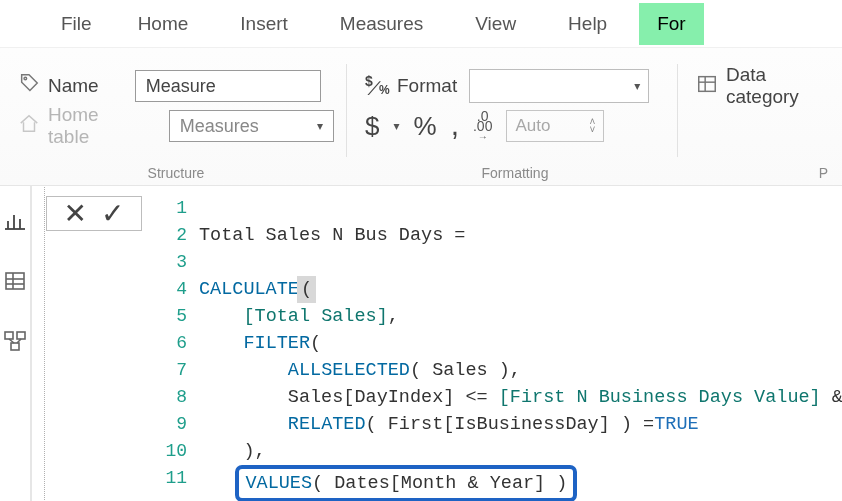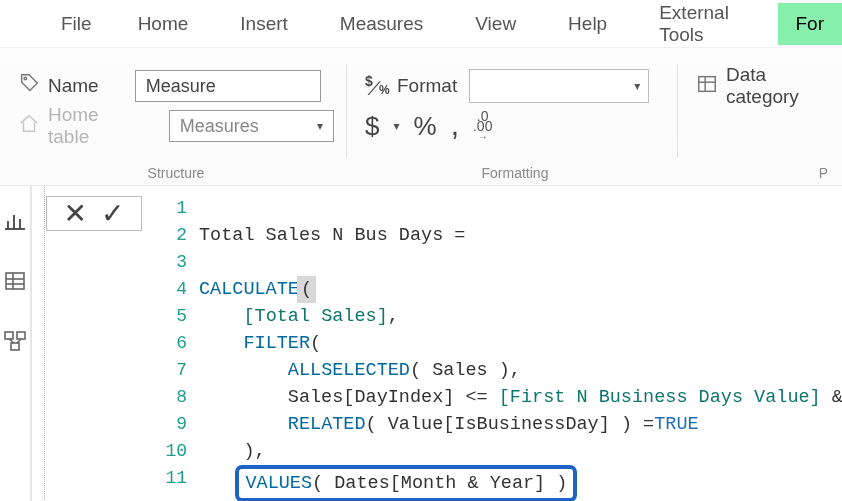--- a/index.html
+++ b/index.html
@@ -222,21 +222,20 @@
 </head>
 <body>
 
 <div class="menu-bar">
   <div class="menu-item tight">File</div>
   <div class="menu-item">Home</div>
   <div class="menu-item">Insert</div>
   <div class="menu-item">Measures</div>
   <div class="menu-item">View</div>
   <div class="menu-item">Help</div>
-  <div class="menu-item">External Tools</div>
   <div class="menu-item active">For</div>
 </div>
 
 <div class="ribbon">
 
   <div class="group" style="width:346px">
     <div class="fields">
       <div class="field-row">
         <span class="tag-icon">
           <svg viewBox="0 0 24 24" fill="none" stroke="#777" stroke-width="1.6">
@@ -287,20 +286,27 @@
       <div class="fmt-row2">
         <span>$</span>
         <span style="font-size:12px;color:#555">▾</span>
         <span>%</span>
         <span style="font-size:30px;align-self:flex-end;margin-bottom:4px">,</span>
         <span class="decimals-icon">
           <span>.0</span>
             <span>.00</span>
             <span style="font-size:10px">→</span>
         </span>
+        <div class="spin">
+          <span>Auto</span>
+          <span class="spin-arrows">
+              <span>˄</span>
+              <span>˅</span>
+            </span>
+        </div>
       </div>
     </div>
     <div class="group-label">Formatting</div>
   </div>
 
   <div class="group-sep"></div>
 
   <div class="group" style="flex:1">
     <div class="fields">
       <div class="field-row">
@@ -369,20 +375,20 @@
       </div>
 
       <div class="code">
 <span><span>Total Sales N Bus Days =</span></span>
 <span><span></span></span>
 <span><span class="tok-fn">CALCULATE</span><span class="tok-cursor">(</span></span>
 <span><span>    </span><span class="tok-meas">[Total Sales]</span><span>,</span></span>
 <span><span>    </span><span class="tok-fn">FILTER</span><span>(</span></span>
 <span><span>        </span><span class="tok-fn">ALLSELECTED</span><span>( Sales ),</span></span>
 <span><span>        Sales[DayIndex] &lt;= </span><span class="tok-meas">[First N Business Days Value]</span><span> &amp;&amp;</span></span>
-<span><span>        </span><span class="tok-fn">RELATED</span><span>( Value[IsBusinessDay] ) =</span><span class="tok-bool">TRUE</span></span>
+<span><span>        </span><span class="tok-fn">RELATED</span><span>( First[IsBusinessDay] ) =</span><span class="tok-bool">TRUE</span></span>
 <span><span>    ),</span></span>
 <span>    <span class="hl-box"><span class="tok-fn">VALUES</span><span>( Dates[Month &amp; Year] )</span></span></span>
 
       </div>
     </div>
   </div>
 </div>
 
 </body></html>

